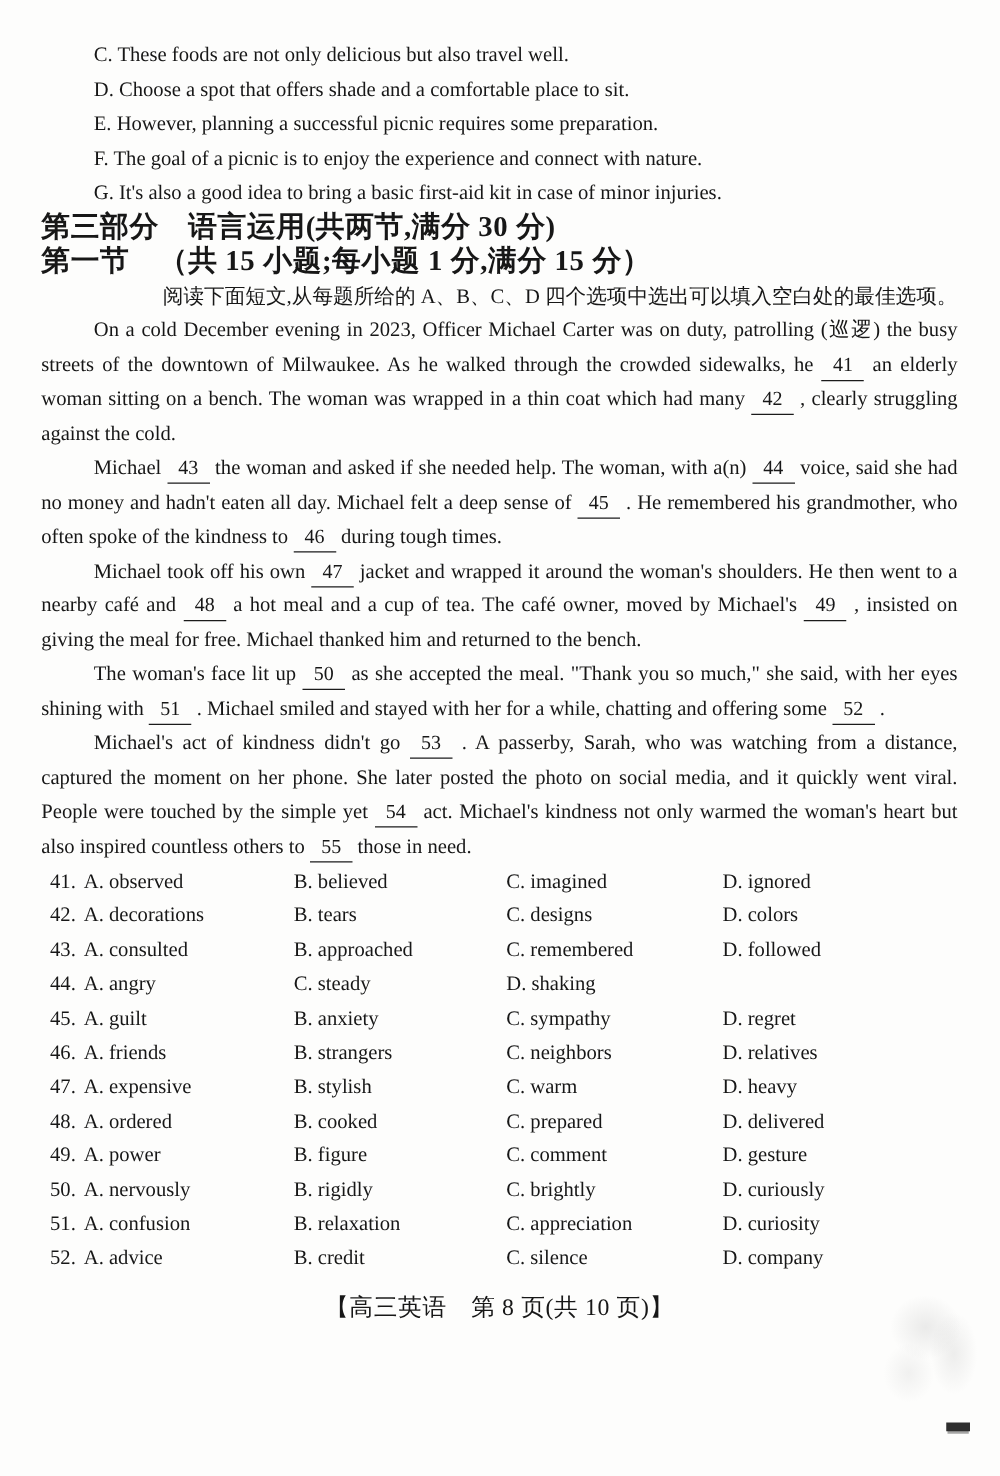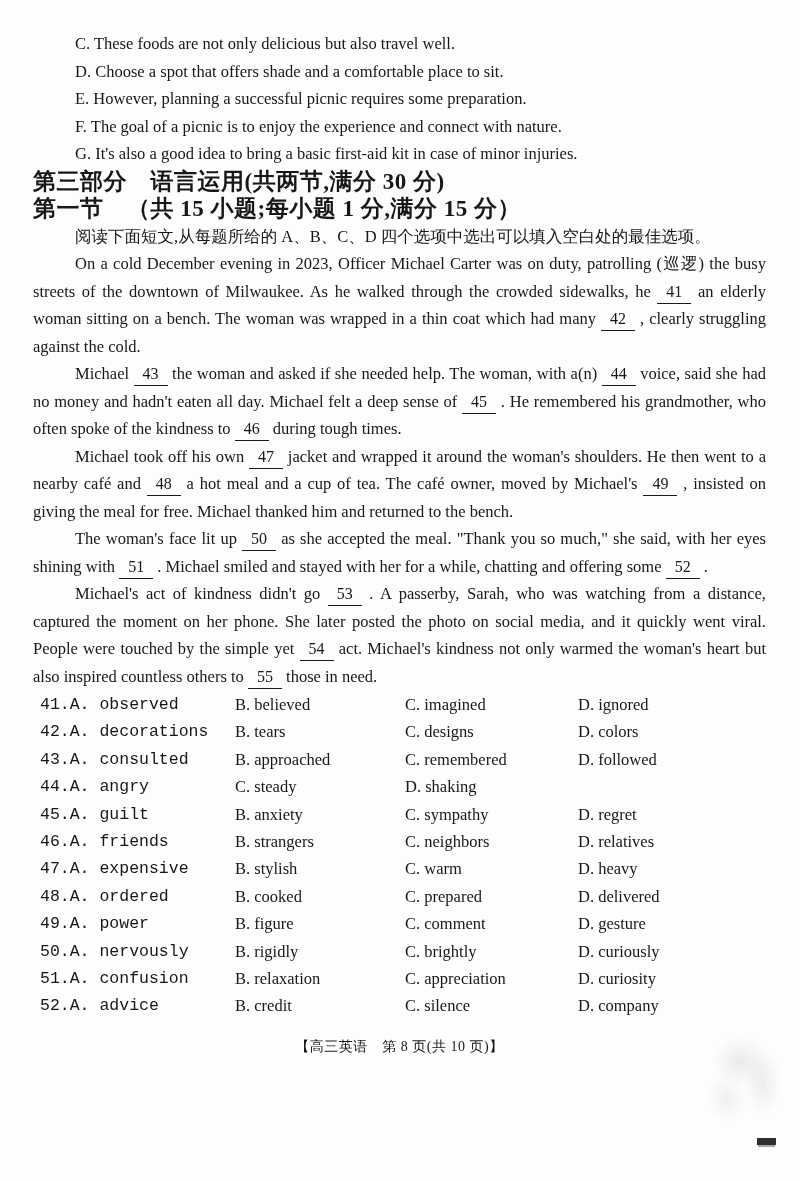--- a/index.html
+++ b/index.html
@@ -25,20 +25,21 @@
     white-space: nowrap;
   }
   
   .part-header, .section-header {
     font-weight: bold;
     font-size: 23px;
     letter-spacing: 0.5px;
   }
   .instructions {
     text-indent: 42px;
+    text-align: right;
   }
   
   .cloze p {
     text-indent: 42px;
     text-align: justify;
     text-justify: inter-word;
   }
   .blank {
     display: inline-block;
     min-width: 30px;
@@ -54,30 +55,29 @@
     margin-left: 7px;
     margin-top: 1px;
   }
   .choice-row {
     display: grid;
     grid-template-columns: 195px 170px 173px auto;
     line-height: 27.4px;
   }
   .choice-cell-first {
     display: flex;
-    font-family: Liberation Mono, monospace;
   }
   .choice-no {
     flex: 0 0 27px;
   }
   
   .footer {
     margin-top: 13px;
     text-align: center;
-    font-size: 14px;
+    font-size: 19px;
     letter-spacing: 0.5px;
   }
   
   .smudge {
     position: absolute;
     left: 700px;
     top: 1025px;
     width: 90px;
     height: 105px;
     background:

